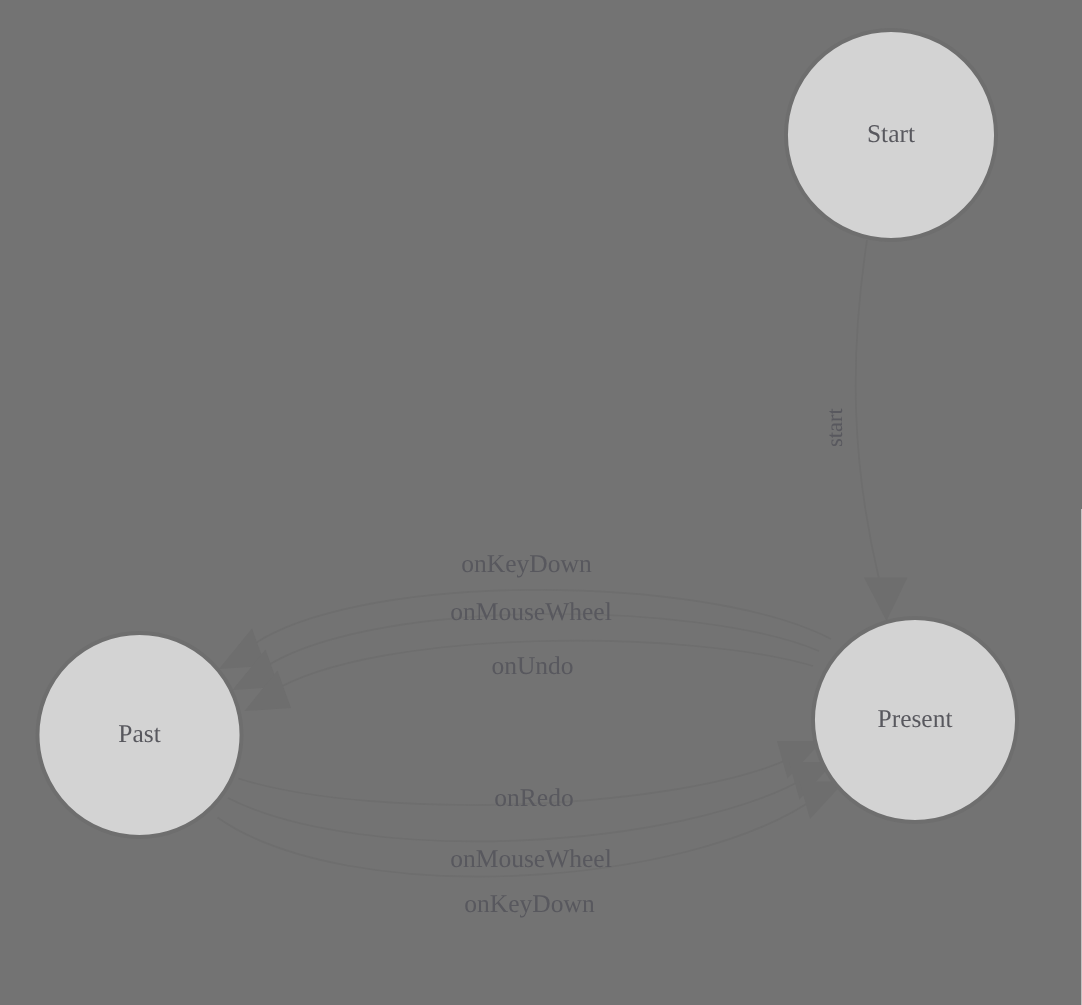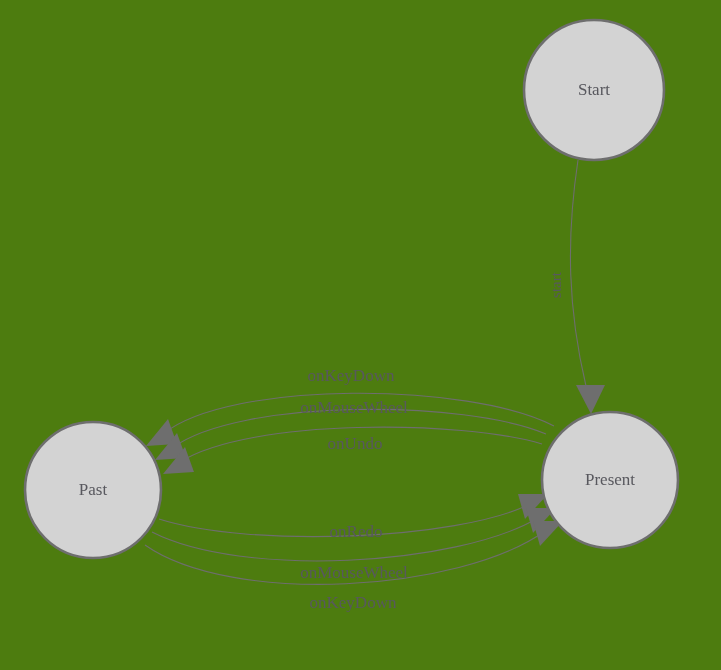--- a/index.html
+++ b/index.html
@@ -4,21 +4,21 @@
 <style>
   html, body {
     margin: 0;
     padding: 0;
     background: #ffffff;
   }
   #diagram-root {
     position: relative;
     width: 721px;
     height: 670px;
-    background: #4d7c0f;
+    background: #737373;
     overflow: hidden;
     font-family: "Liberation Serif", "DejaVu Serif", serif;
   }
   svg#state-machine-svg {
     position: absolute;
     top: 0;
     left: 0;
     width: 721px;
     height: 670px;
     display: block;

